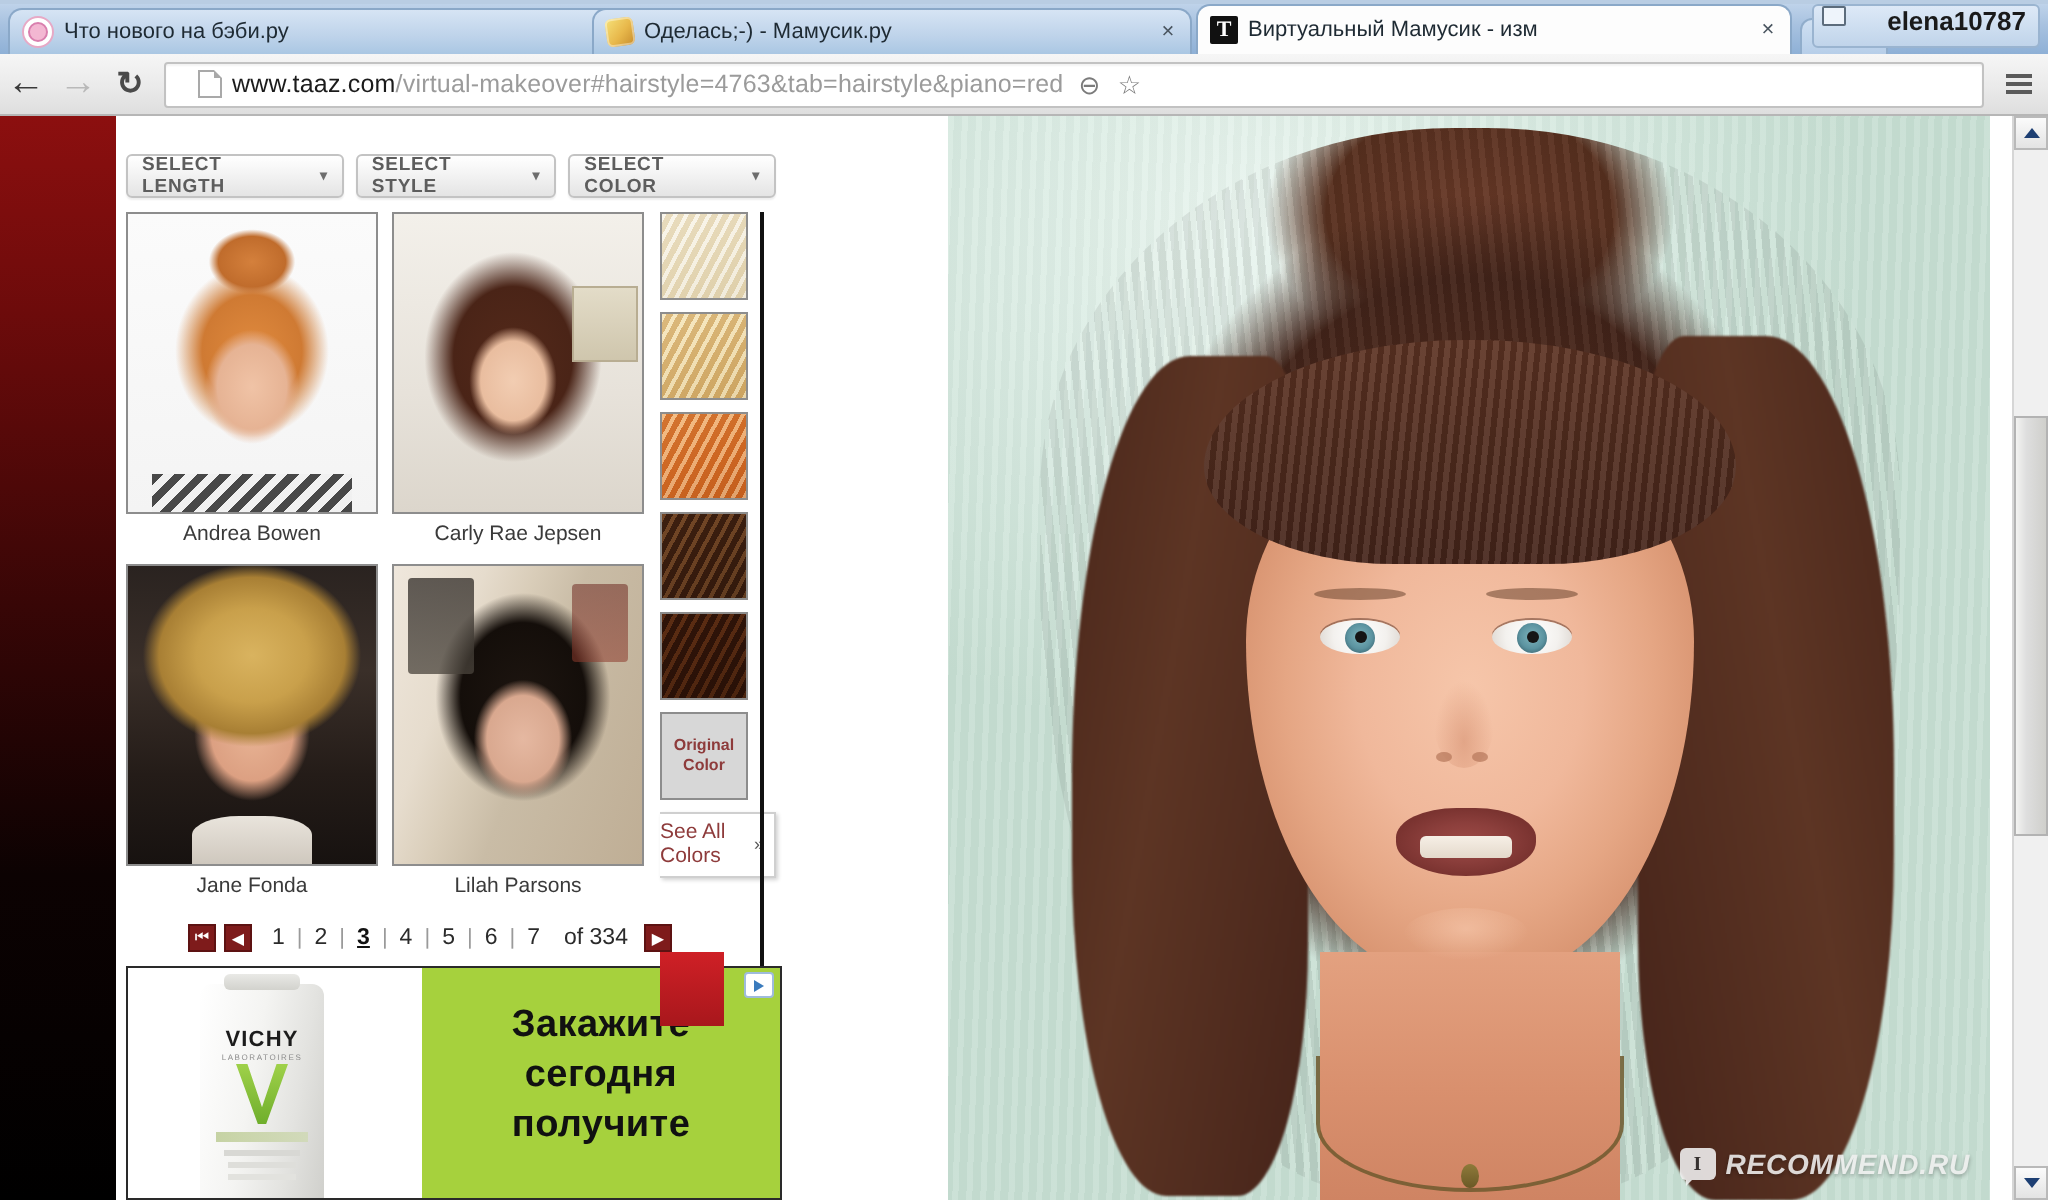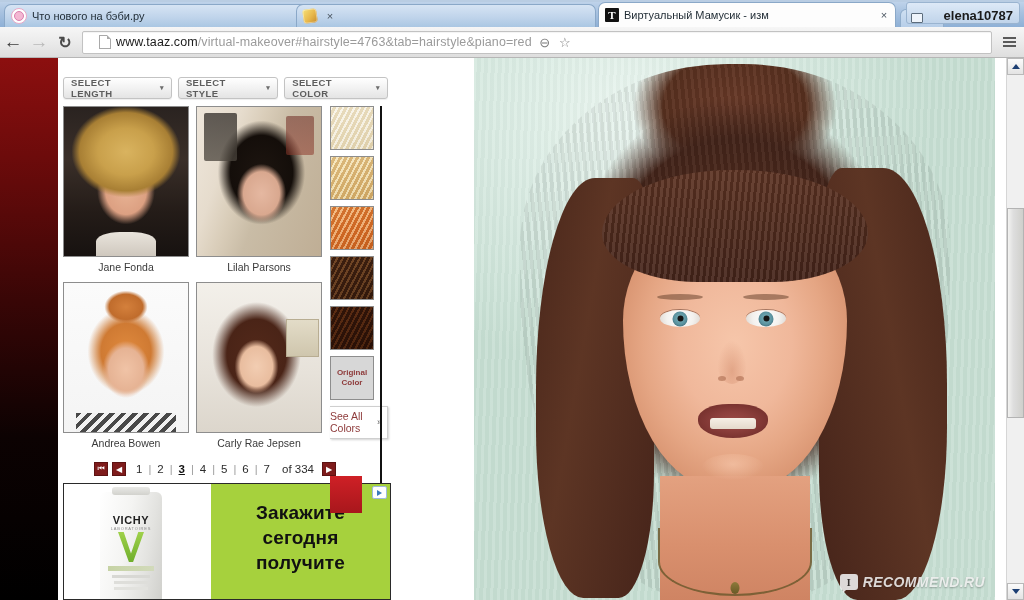--- a/index.html
+++ b/index.html
@@ -65,21 +65,21 @@
     font-family:"Liberation Sans", sans-serif;margin-right:3px;
   }
   .tab-stub{
     position:absolute;top:9px;height:18px;width:42px;
     background:linear-gradient(180deg,#cfe0f2 0%,#b5cde8 100%);
     border:1px solid #90adcb;border-bottom:none;
     border-top-left-radius:6px;border-top-right-radius:6px;
   }
   .userbadge{
     position:absolute;right:4px;top:2px;height:20px;
-    display:flex;align-items:flex-end;gap:21px;
+    display:flex;align-items:flex-start;gap:21px;
     padding:0 6px 0 4px;
     background:linear-gradient(180deg,#dde9f7 0%,#c0d4ea 100%);
     border:1px solid #9ab4d0;border-radius:3px;
     font-size:13px;color:#1a1a1a;font-weight:bold;
   }
   .userbadge .ub-ico{
     width:10px;height:8px;border:1px solid #5c6c7c;border-radius:1px;
     background:#eef4fb;display:inline-block;
   }
 
@@ -453,20 +453,21 @@
     <div class="win-edge-top"></div>
 
     <div class="tab inactive" style="left:4px;width:350px;justify-content:flex-end;">
       <span class="tab-fav fav-baby"></span>
       <span class="tab-title">Что нового на бэби.ру</span>
       <span class="tab-close">×</span>
     </div>
 
     <div class="tab inactive" style="left:296px;width:300px;">
       <span class="tab-fav fav-mam"></span>
+      <span class="tab-title">Оделась;-) - Мамусик.ру</span>
       <span class="tab-close">×</span>
     </div>
 
     <div class="tab active" style="left:598px;width:298px;">
       <span class="tab-fav fav-taaz">T</span>
       <span class="tab-title">Виртуальный Мамусик - изм</span>
       <span class="tab-close">×</span>
     </div>
 
     <div class="tab-stub" style="left:900px;"></div>
@@ -518,43 +519,43 @@
           <div class="fbtn">
             <span>SELECT COLOR</span>
             <span class="caret">▾</span>
           </div>
         </div>
 
         <div class="thumbgrid">
           <div class="trow">
             <div class="tcell">
               <div class="frame">
+                <div class="art a-andrea"></div>
+              </div>
+              <div class="tname">Andrea Bowen</div>
+            </div>
+            <div class="tcell">
+              <div class="frame">
+                <div class="art a-carly"></div>
+              </div>
+              <div class="tname">Carly Rae Jepsen</div>
+            </div>
+          </div>
+          <div class="trow">
+            <div class="tcell">
+              <div class="frame">
                 <div class="art a-jane"></div>
               </div>
               <div class="tname">Jane Fonda</div>
             </div>
             <div class="tcell">
               <div class="frame">
                 <div class="art a-lilah"></div>
               </div>
               <div class="tname">Lilah Parsons</div>
-            </div>
-          </div>
-          <div class="trow">
-            <div class="tcell">
-              <div class="frame">
-                <div class="art a-andrea"></div>
-              </div>
-              <div class="tname">Andrea Bowen</div>
-            </div>
-            <div class="tcell">
-              <div class="frame">
-                <div class="art a-carly"></div>
-              </div>
-              <div class="tname">Carly Rae Jepsen</div>
             </div>
           </div>
         </div>
 
         <div class="colorcol">
           <div class="swatch sw1">
               <div class="sw-tex"></div>
             </div>
           <div class="swatch sw2">
               <div class="sw-tex"></div>

